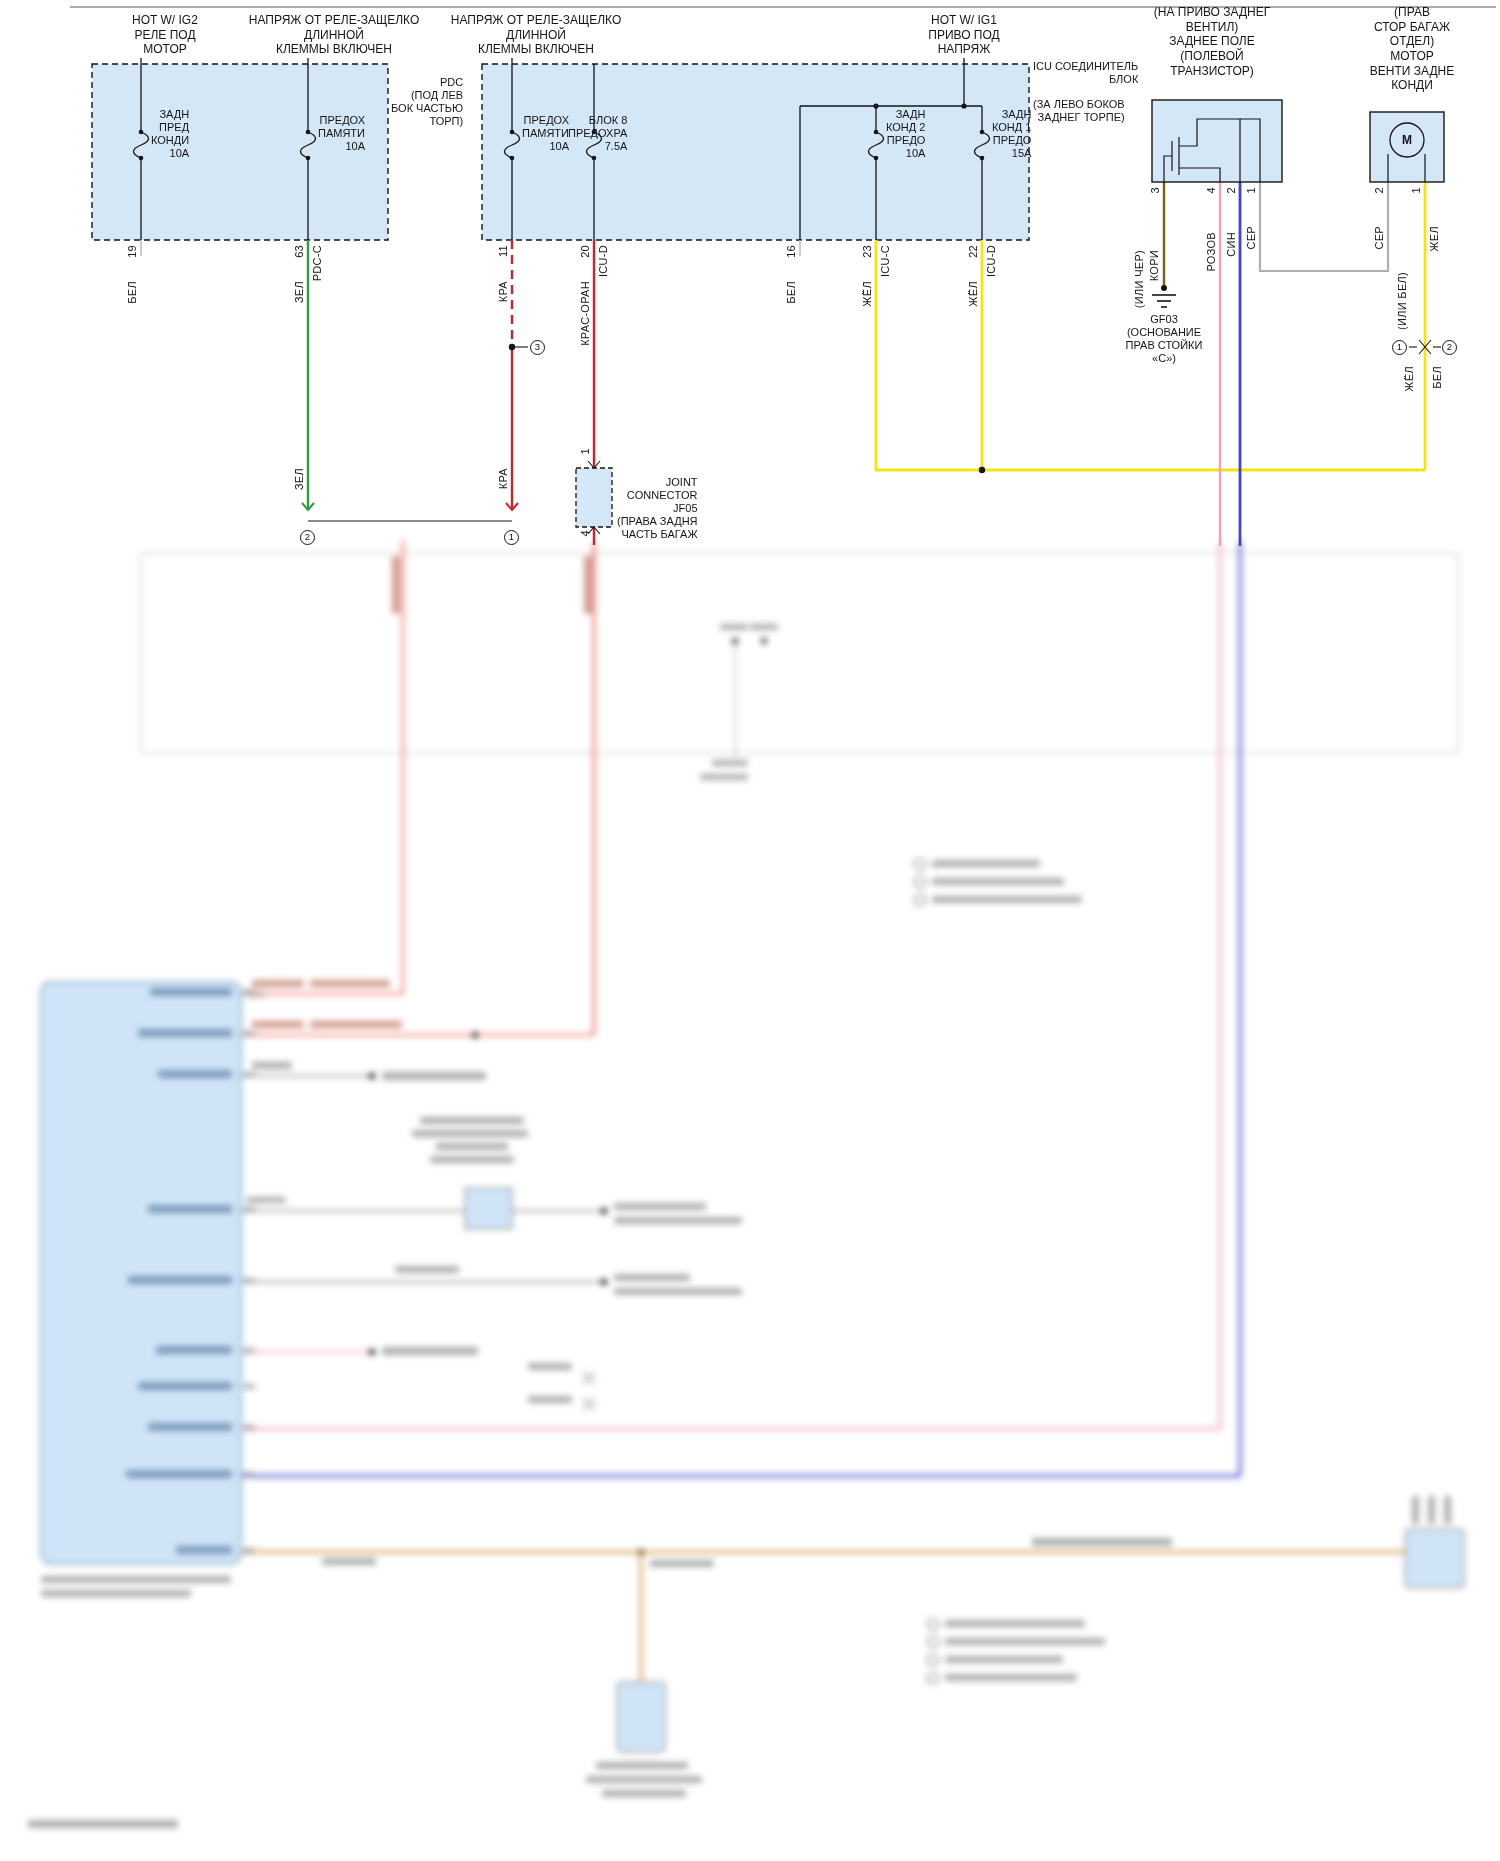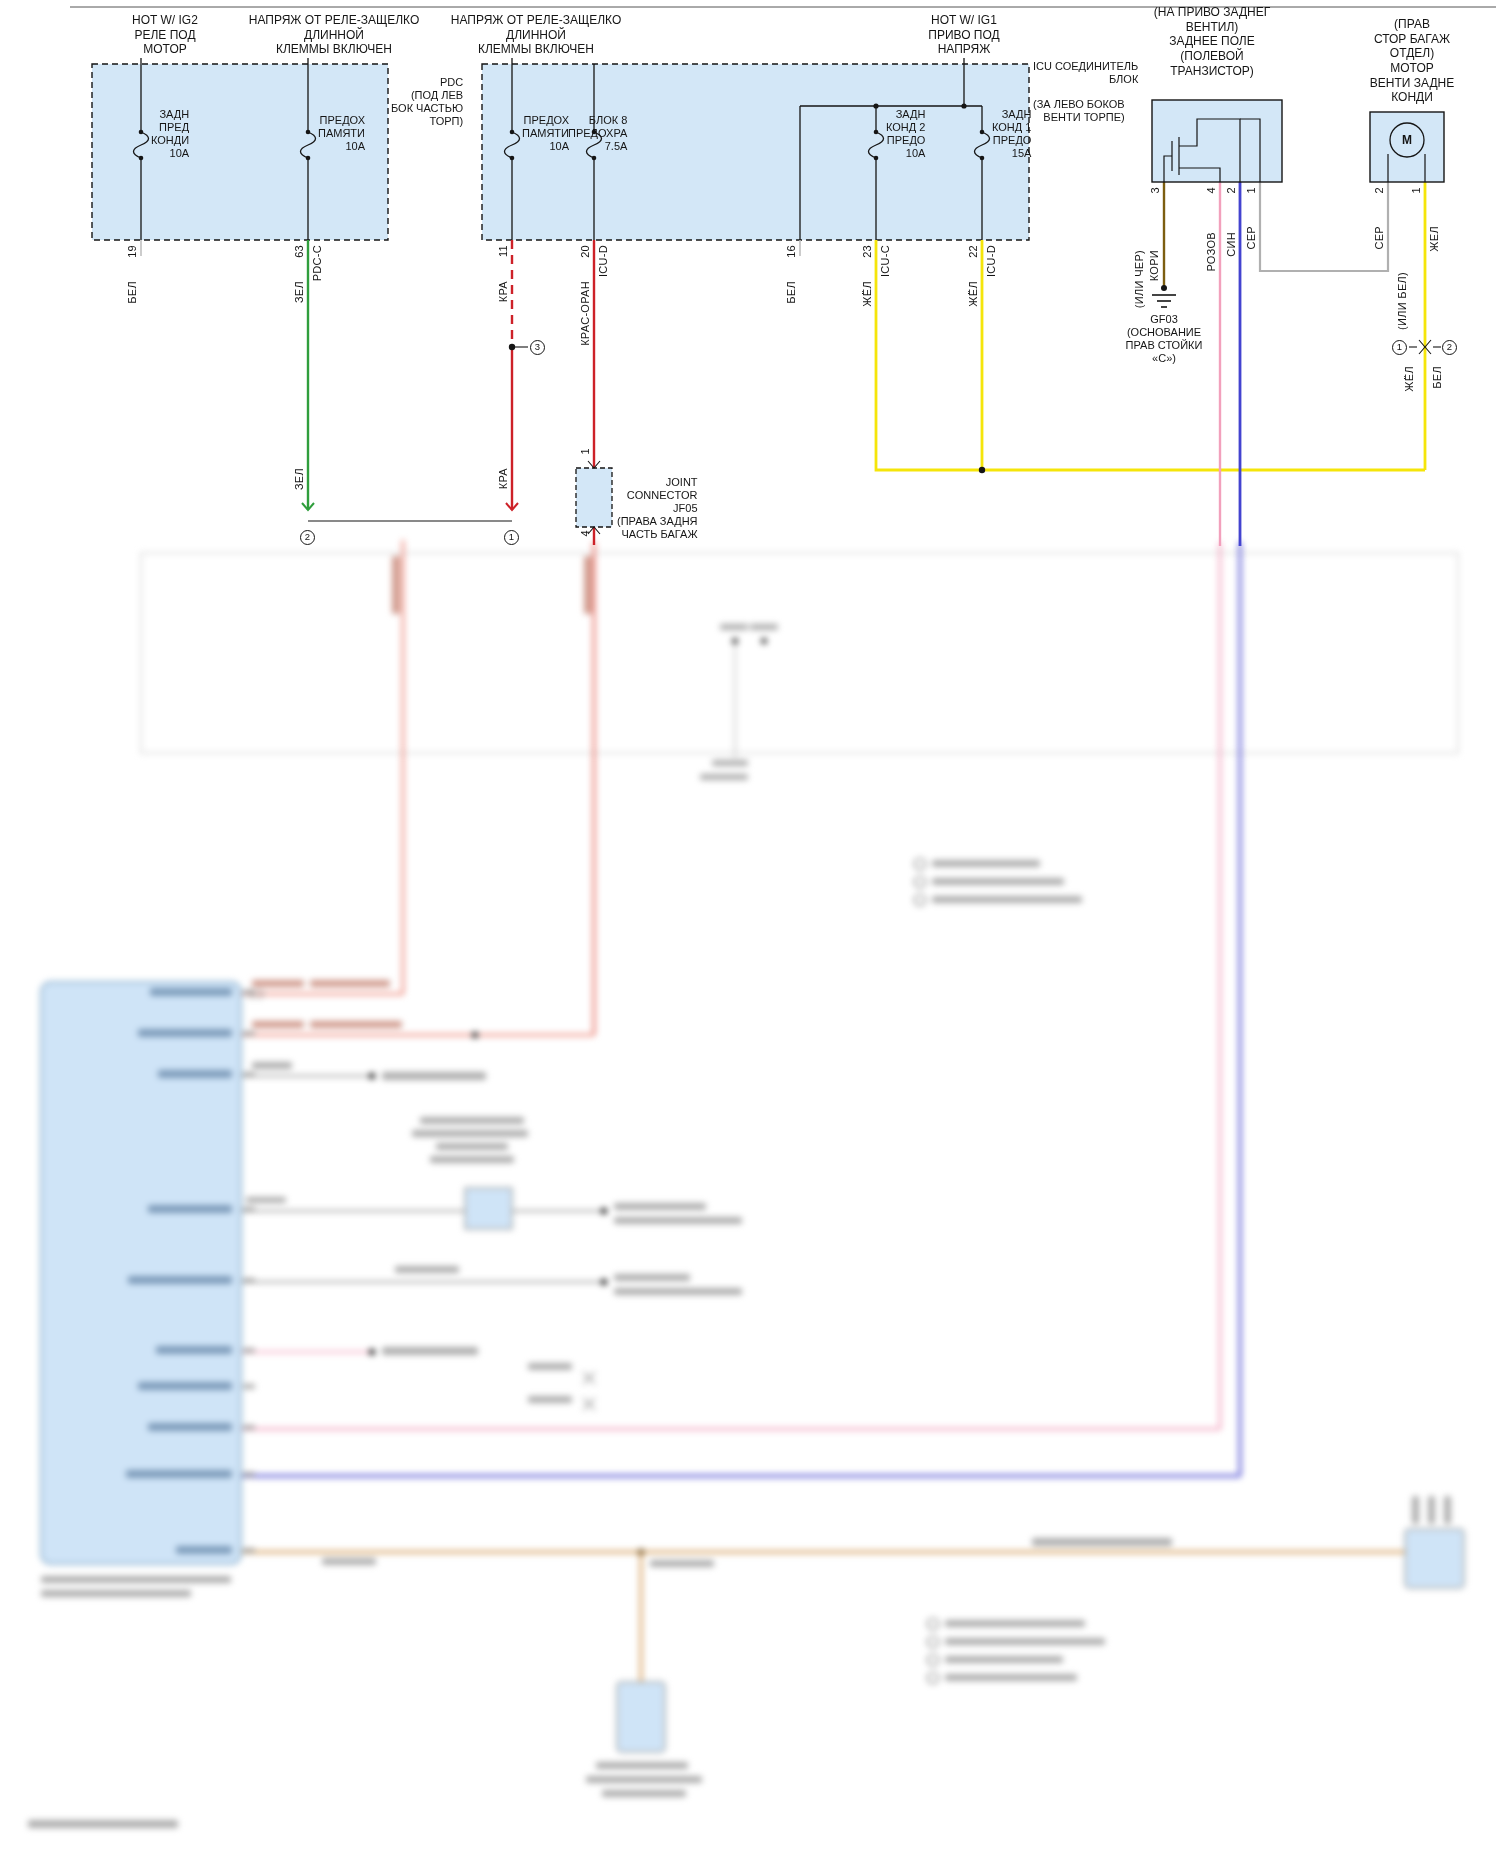--- a/index.html
+++ b/index.html
@@ -265,21 +265,21 @@
 ДЛИННОЙ
 КЛЕММЫ ВКЛЮЧЕН</div>
   <div class="lbl ctr" style="left:904px;top:13px;width:120px">HOT W/ IG1
 ПРИВО ПОД
 НАПРЯЖ</div>
   <div class="lbl ctr" style="left:1138px;top:5px;width:148px">(НА ПРИВО ЗАДНЕГ
 ВЕНТИЛ)
 ЗАДНЕЕ ПОЛЕ
 (ПОЛЕВОЙ
 ТРАНЗИСТОР)</div>
-  <div class="lbl ctr" style="left:1344px;top:17px;width:136px">(ПРАВ
+  <div class="lbl ctr" style="left:1344px;top:5px;width:136px">(ПРАВ
 СТОР БАГАЖ
 ОТДЕЛ)
 МОТОР
 ВЕНТИ ЗАДНЕ
 КОНДИ</div>
 
   <div class="lbl flabel" style="left:151px;top:108px">ЗАДН
 ПРЕД
 КОНДИ
 10A</div>
@@ -301,21 +301,21 @@
 ПРЕДО
 15A</div>
 
   <div class="lbl flabel" style="left:391px;top:76px">PDC
 (ПОД ЛЕВ
 БОК ЧАСТЬЮ
 ТОРП)</div>
   <div class="lbl flabel" style="left:1033px;top:60px">ICU СОЕДИНИТЕЛЬ
 БЛОК</div>
   <div class="lbl flabel" style="left:1033px;top:98px">(ЗА ЛЕВО БОКОВ
-ВЕНТИ ТОРПЕ)</div>
+ЗАДНЕГ ТОРПЕ)</div>
 
   <div class="lbl vt" style="left:126px;top:245px">19</div>
   <div class="lbl vt" style="left:293px;top:245px">63</div>
   <div class="lbl vt" style="left:497px;top:245px">11</div>
   <div class="lbl vt" style="left:579px;top:245px">20</div>
   <div class="lbl vt" style="left:785px;top:245px">16</div>
   <div class="lbl vt" style="left:861px;top:245px">23</div>
   <div class="lbl vt" style="left:967px;top:245px">22</div>
 
   <div class="lbl vt" style="left:311px;top:245px">PDC-C</div>

